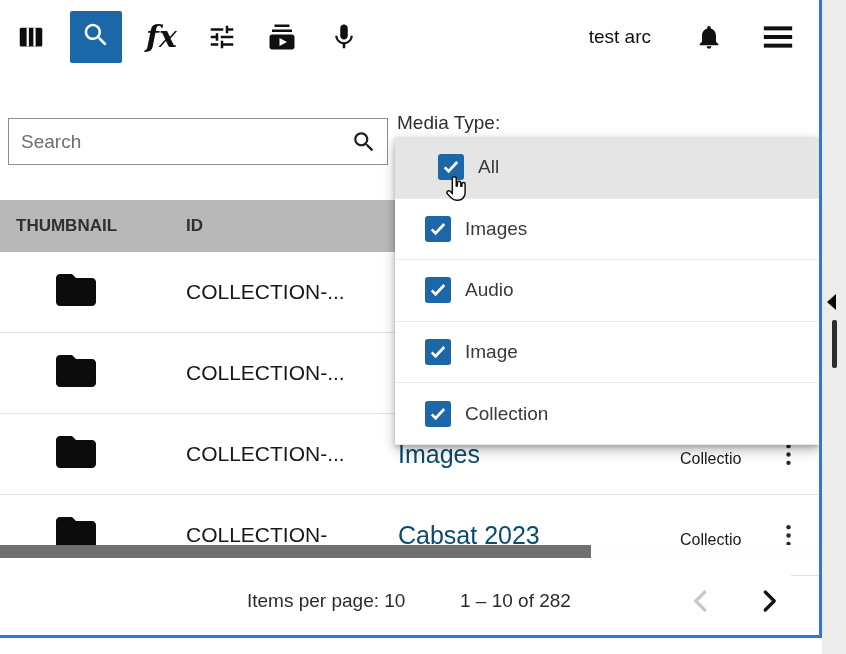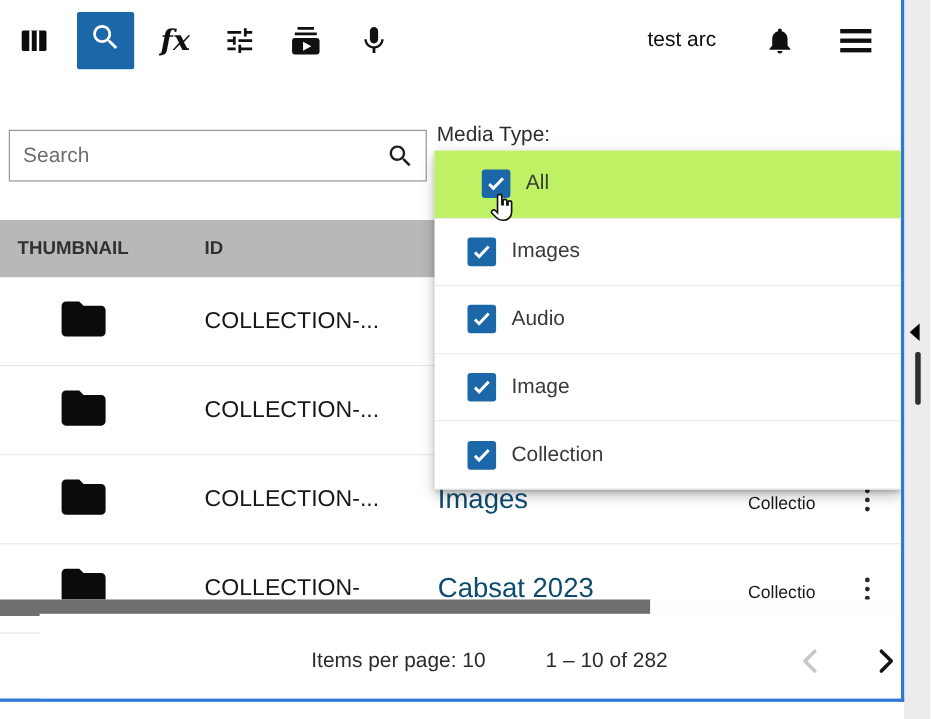--- a/index.html
+++ b/index.html
@@ -18,21 +18,21 @@
 
   .window { position: absolute; left: 0; top: 0; width: 822px; height: 638px; background: #fff;
     border-right: 3px solid #2f78d8; border-bottom: 3px solid #2f78d8; overflow: hidden; }
 
   
   .toolbar { position: absolute; left: 0; top: 0; width: 819px; height: 73px; background: #fff; display: flex; align-items: center; }
   .tb-icon { display: flex; align-items: center; justify-content: center; }
   .tb-icon svg { display: block; }
   .icon-columns { margin-left: 16px; }
   .search-btn { margin-left: 24px; width: 52px; height: 52px; background: #1b67a8; display: flex; align-items: center; justify-content: center; border-radius: 2px; }
-  .icon-fx { margin-left: 24px; font-family: "DejaVu Serif", serif; font-style: italic; font-weight: 600; font-size: 26px; color: #101010; }
+  .icon-fx { margin-left: 24px; font-family: "DejaVu Serif", serif; font-style: italic; font-weight: 600; font-size: 30px; color: #101010; }
   .icon-tune { margin-left: 30px; }
   .icon-video { margin-left: 30px; }
   .icon-mic { margin-left: 32px; }
   .tb-spacer { flex: 1; }
   .tb-title { font-size: 19px; color: #0e0e0e; margin-right: 44px; white-space: nowrap; }
   .icon-bell { margin-right: 38px; }
   .icon-menu { margin-right: 24px; }
 
   
   .browse-bar { position: absolute; left: 0; top: 73px; width: 819px; height: 35px; background: #1f1f1f;
@@ -60,32 +60,32 @@
   .cell-id { flex: 0 0 212px; padding-left: 10px; font-size: 21px; color: #181818; white-space: nowrap; }
   .cell-title { flex: 0 0 272px; padding-left: 10px; font-size: 25px; color: #0c4a6e; white-space: nowrap; }
   .cell-type { flex: 1; padding-left: 20px; font-size: 16px; color: #181818; display: flex; align-items: flex-end; white-space: nowrap; }
   .kebab { margin-left: auto; margin-right: 18px; display: flex; }
 
   
   .hscrollbar { position: absolute; left: 0; top: 545px; width: 819px; height: 15px; background: #fdfdfd; z-index: 5; }
   .hthumb { width: 591px; height: 15px; background: #6f6f6f; }
 
   
-  .paginator { position: absolute; left: 0; top: 558px; width: 791px; height: 77px; background: #fff; z-index: 6; margin-left: 36px; }
+  .paginator { position: absolute; left: 0; top: 558px; width: 791px; height: 77px; background: #fff; z-index: 6; }
   .ipp { position: absolute; left: 247px; top: 32px; font-size: 19px; color: #2b2b2b; }
   .range { position: absolute; left: 460px; top: 32px; font-size: 19px; color: #2b2b2b; }
   .chev { position: absolute; top: 28px; display: flex; }
   .chev-left { left: 686px; }
   .chev-right { left: 754px; }
 
   
   .dropdown { position: absolute; left: 395px; top: 137px; width: 424px; height: 308px; background: #fff;
     box-shadow: 0 5px 12px rgba(0,0,0,.28), 0 2px 4px rgba(0,0,0,.18); z-index: 20; }
   .opt { height: 61.6px; display: flex; align-items: center; padding-left: 30px; border-bottom: 1px solid #ebebeb; }
-  .opt.hl { background: #bef264; padding-left: 43px; }
+  .opt.hl { background: #e5e5e5; padding-left: 43px; }
   .checkbox { width: 26px; height: 26px; flex: 0 0 26px; background: #1b67a8; border-radius: 3px;
     display: flex; align-items: center; justify-content: center; }
   .opt-label { margin-left: 14px; font-size: 19px; color: #3a3a3a; }
   .hand { position: absolute; left: 46px; top: 36px; width: 30px; height: 32px; }
 </style>
 </head>
 <body>
 
 <div>
 

